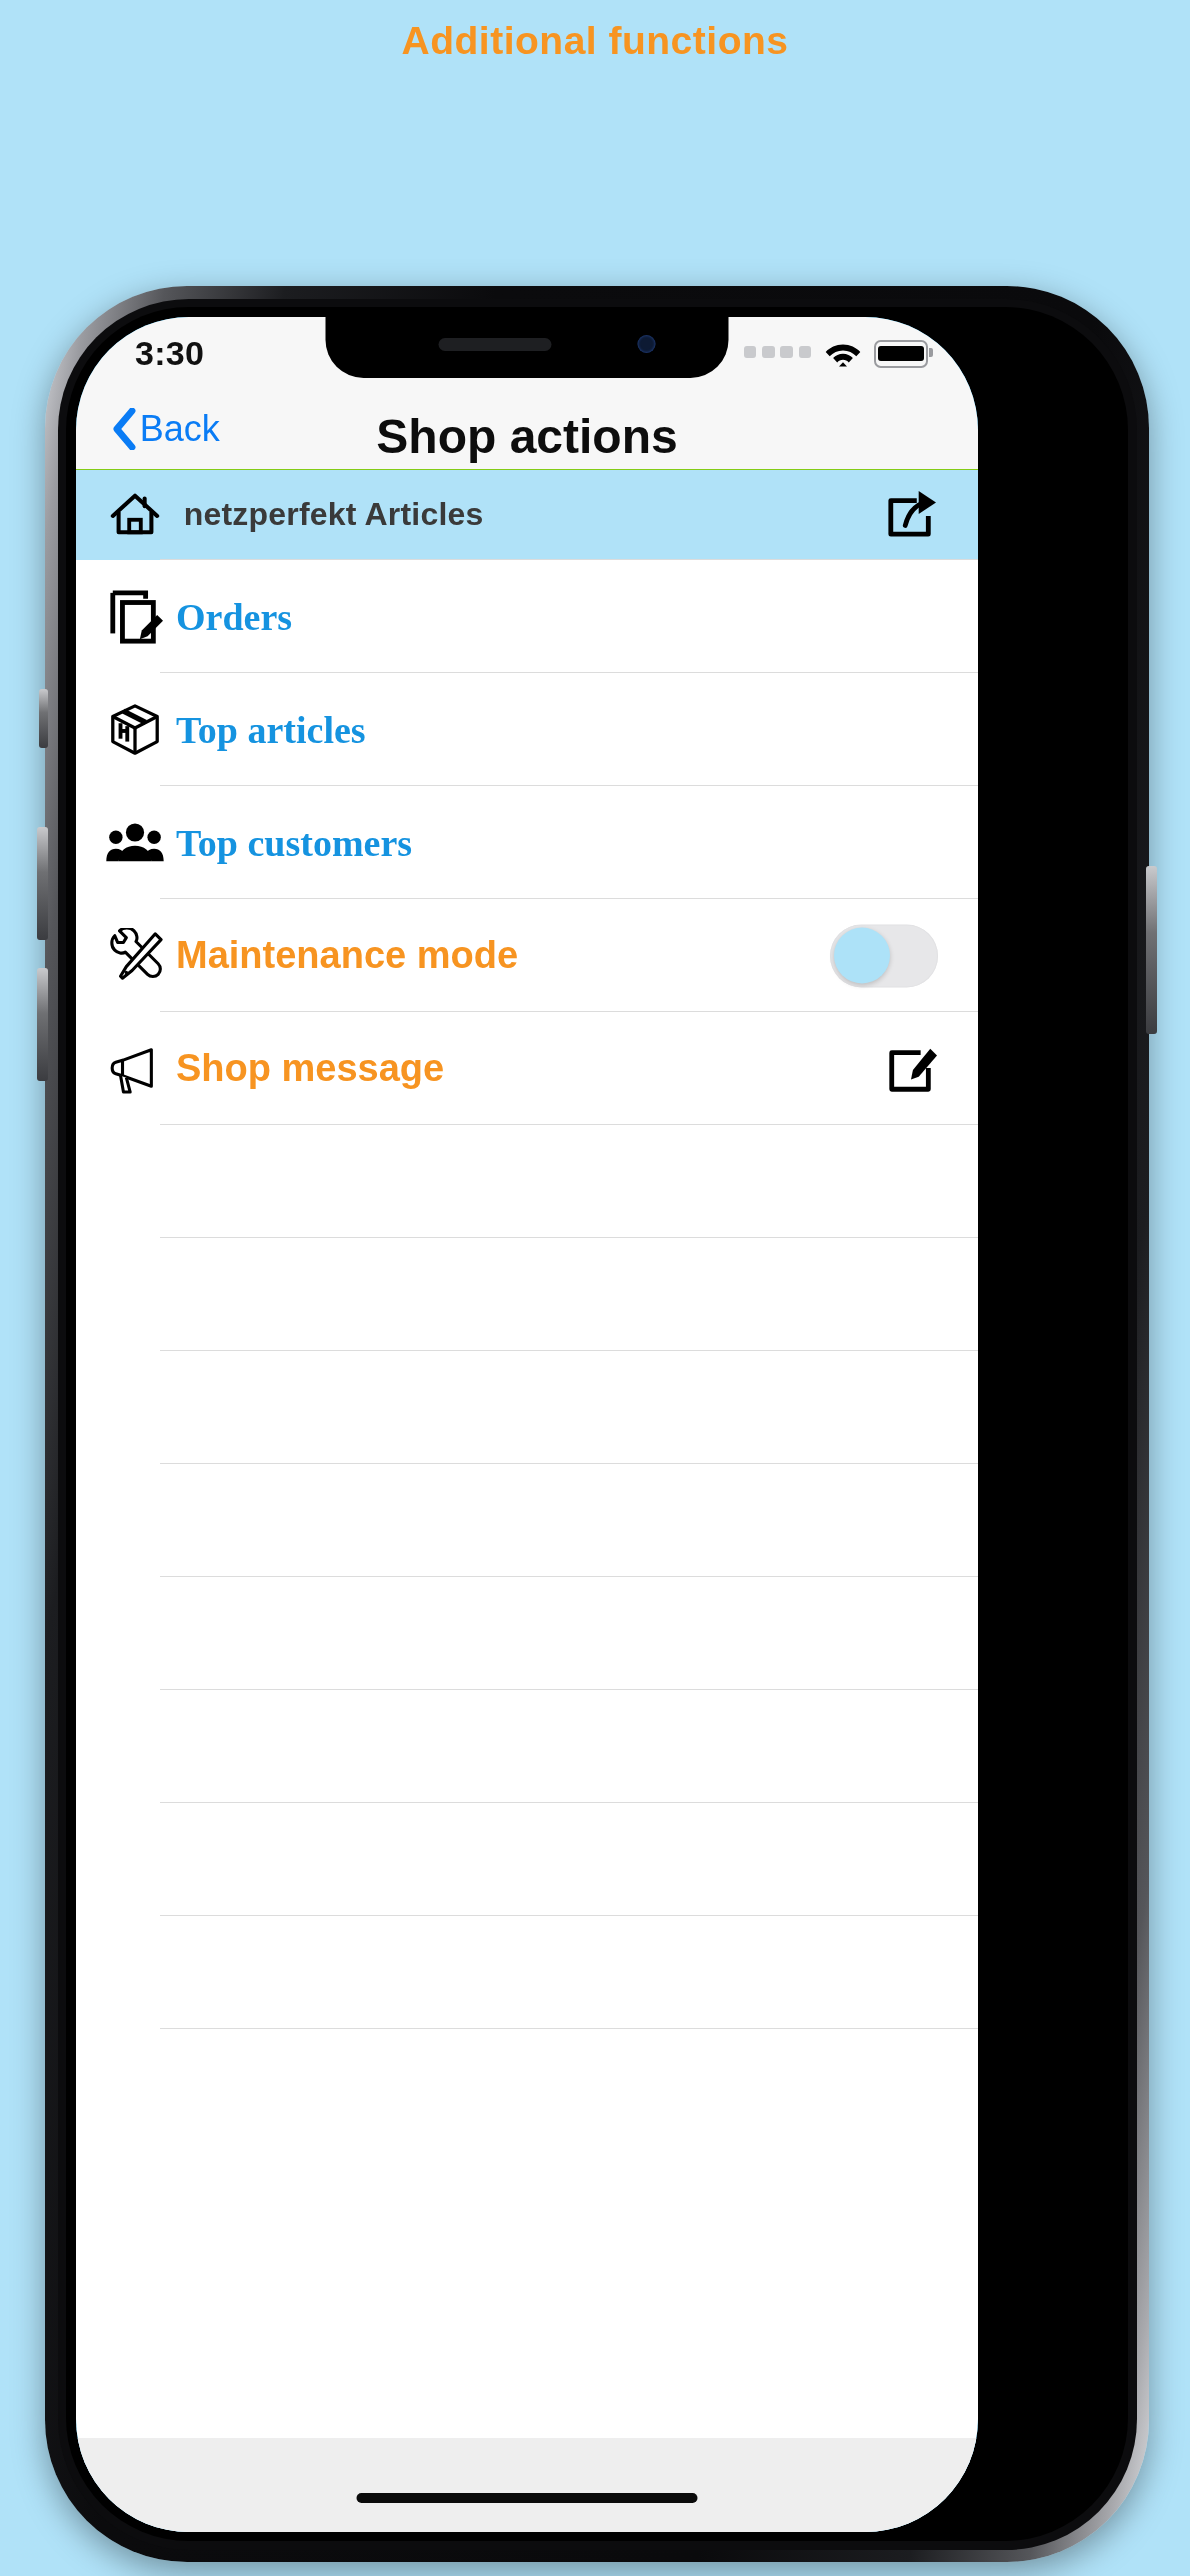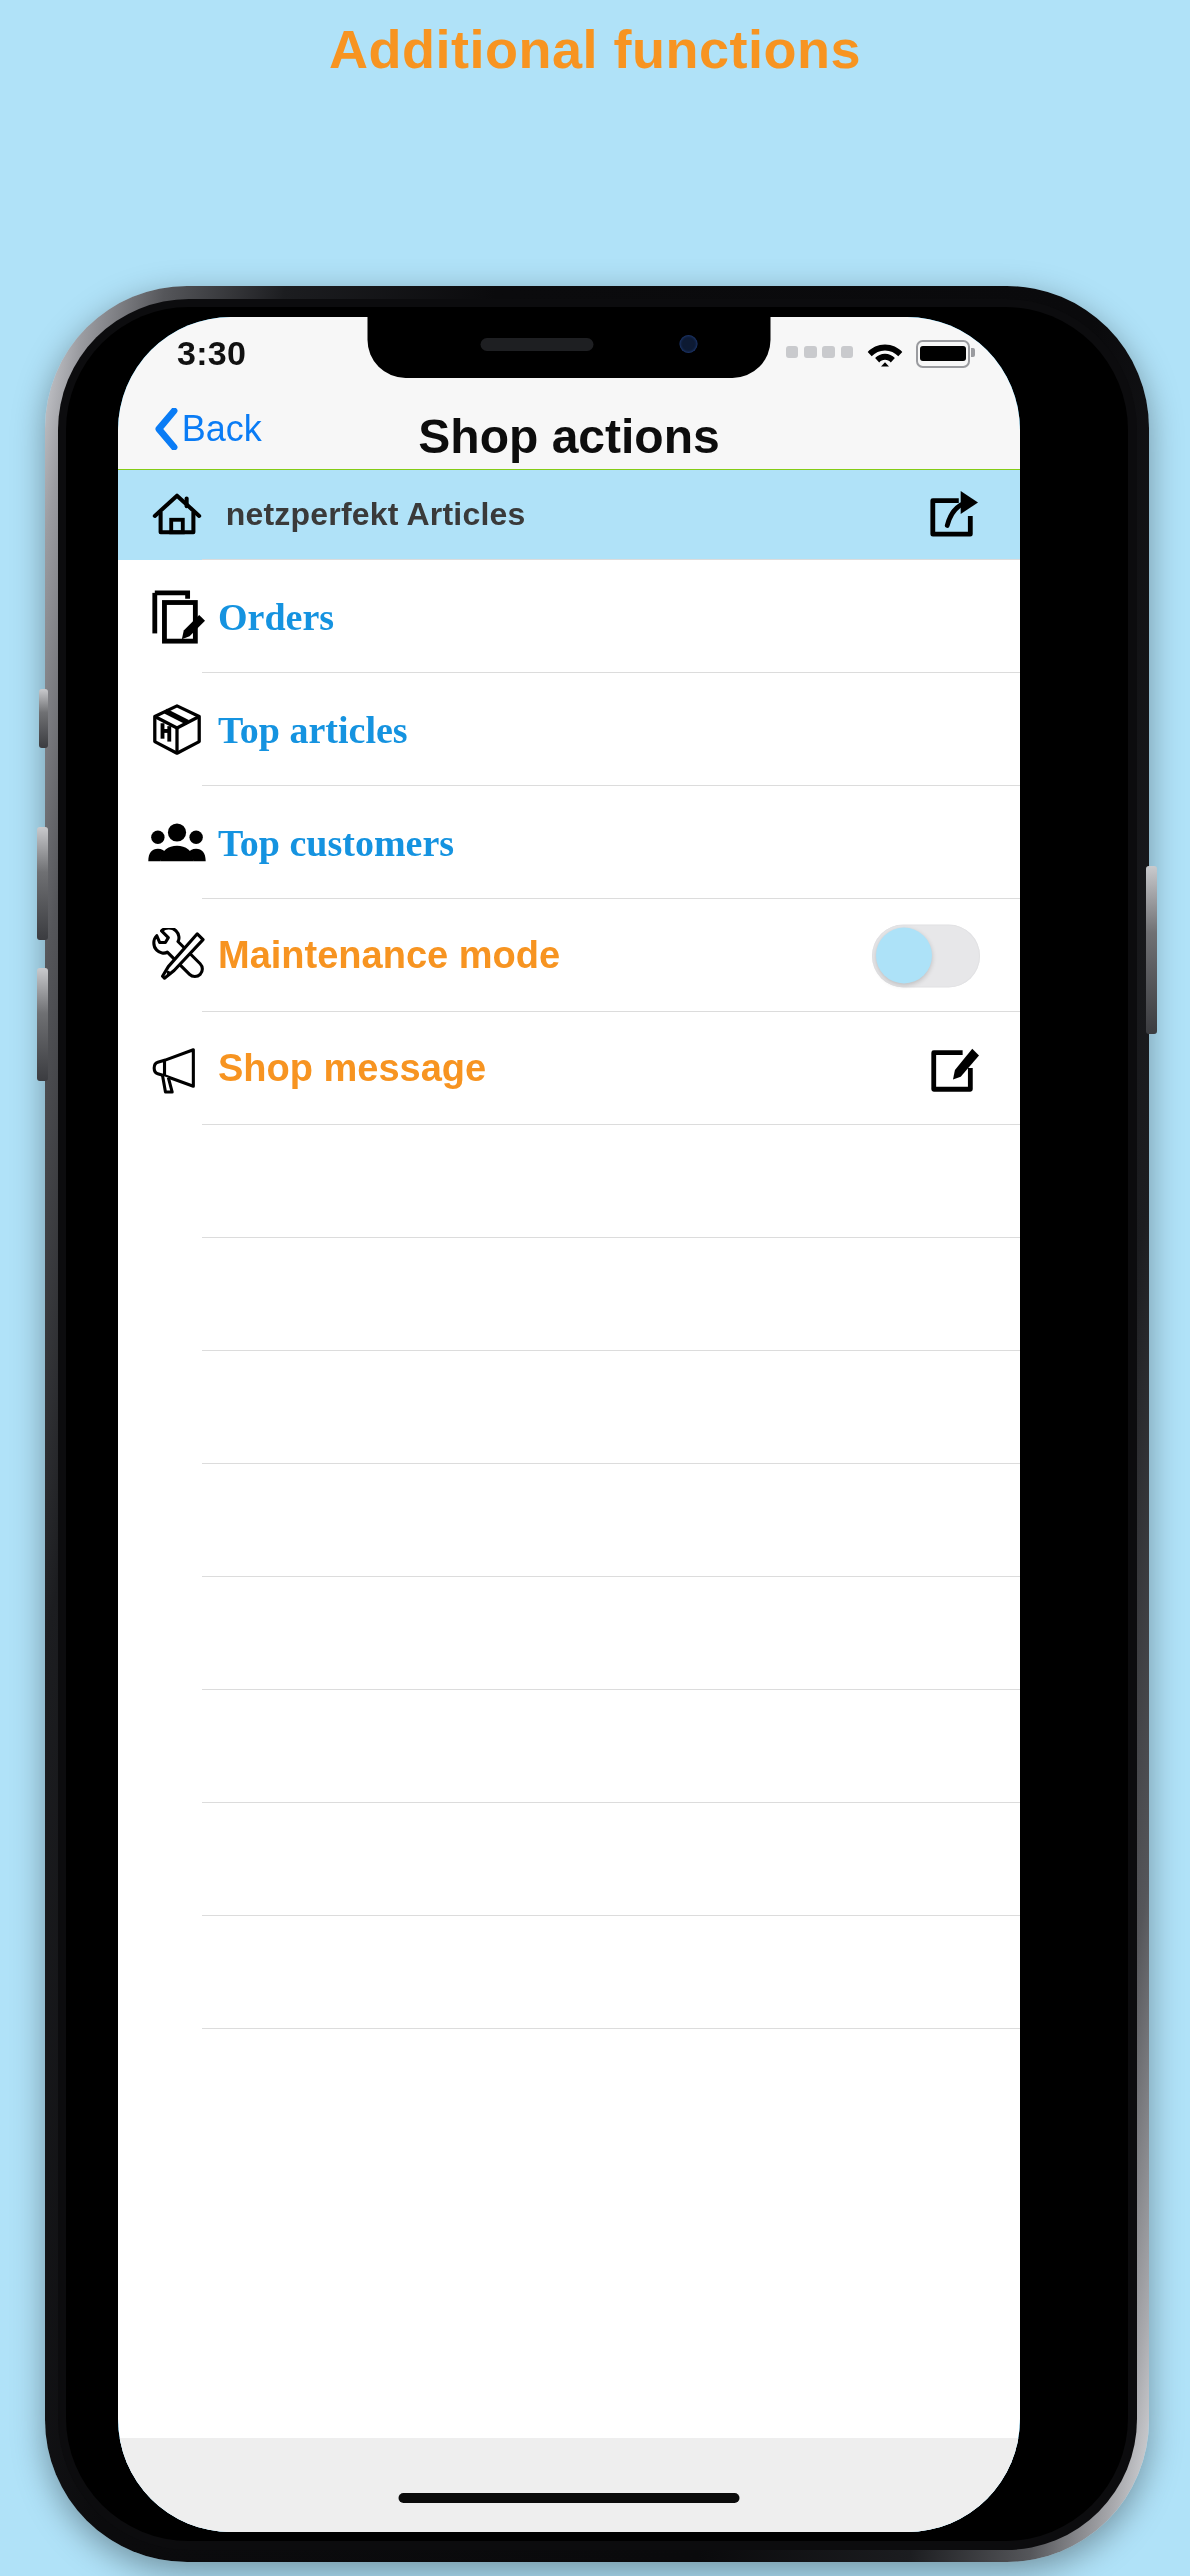--- a/index.html
+++ b/index.html
@@ -22,21 +22,21 @@
     width: 1190px;
     padding-top: 17px;
     text-align: center;
   }
   #promo-header .line {
     color: #f79421;
     font-weight: bold;
     letter-spacing: 0.5px;
     line-height: 1.22;
   }
-  #promo-title { font-size: 54px; }
+  #promo-title { font-size: 39px; }
   #promo-subtitle { font-size: 45px; }
 
   
   #phone {
     position: absolute;
     left: 45px;
     top: 286px;
     width: 1104px;
     height: 2276px;
   }
@@ -77,21 +77,20 @@
   .btn-power  { right: -7.7px; top: 580px; width: 10.5px; height: 168px; }
 
   
   #screen {
     position: absolute;
     left: 31px; top: 31px;
     width: 902px; height: 2215px;
     border-radius: 113px;
     background: #0ea5e9;
     overflow: hidden;
-    margin-left: 42px;
   }
 
   
   #notch {
     position: absolute;
     left: 50%;
     transform: translateX(-50%);
     top: 0;
     width: 403px;
     height: 61px;

